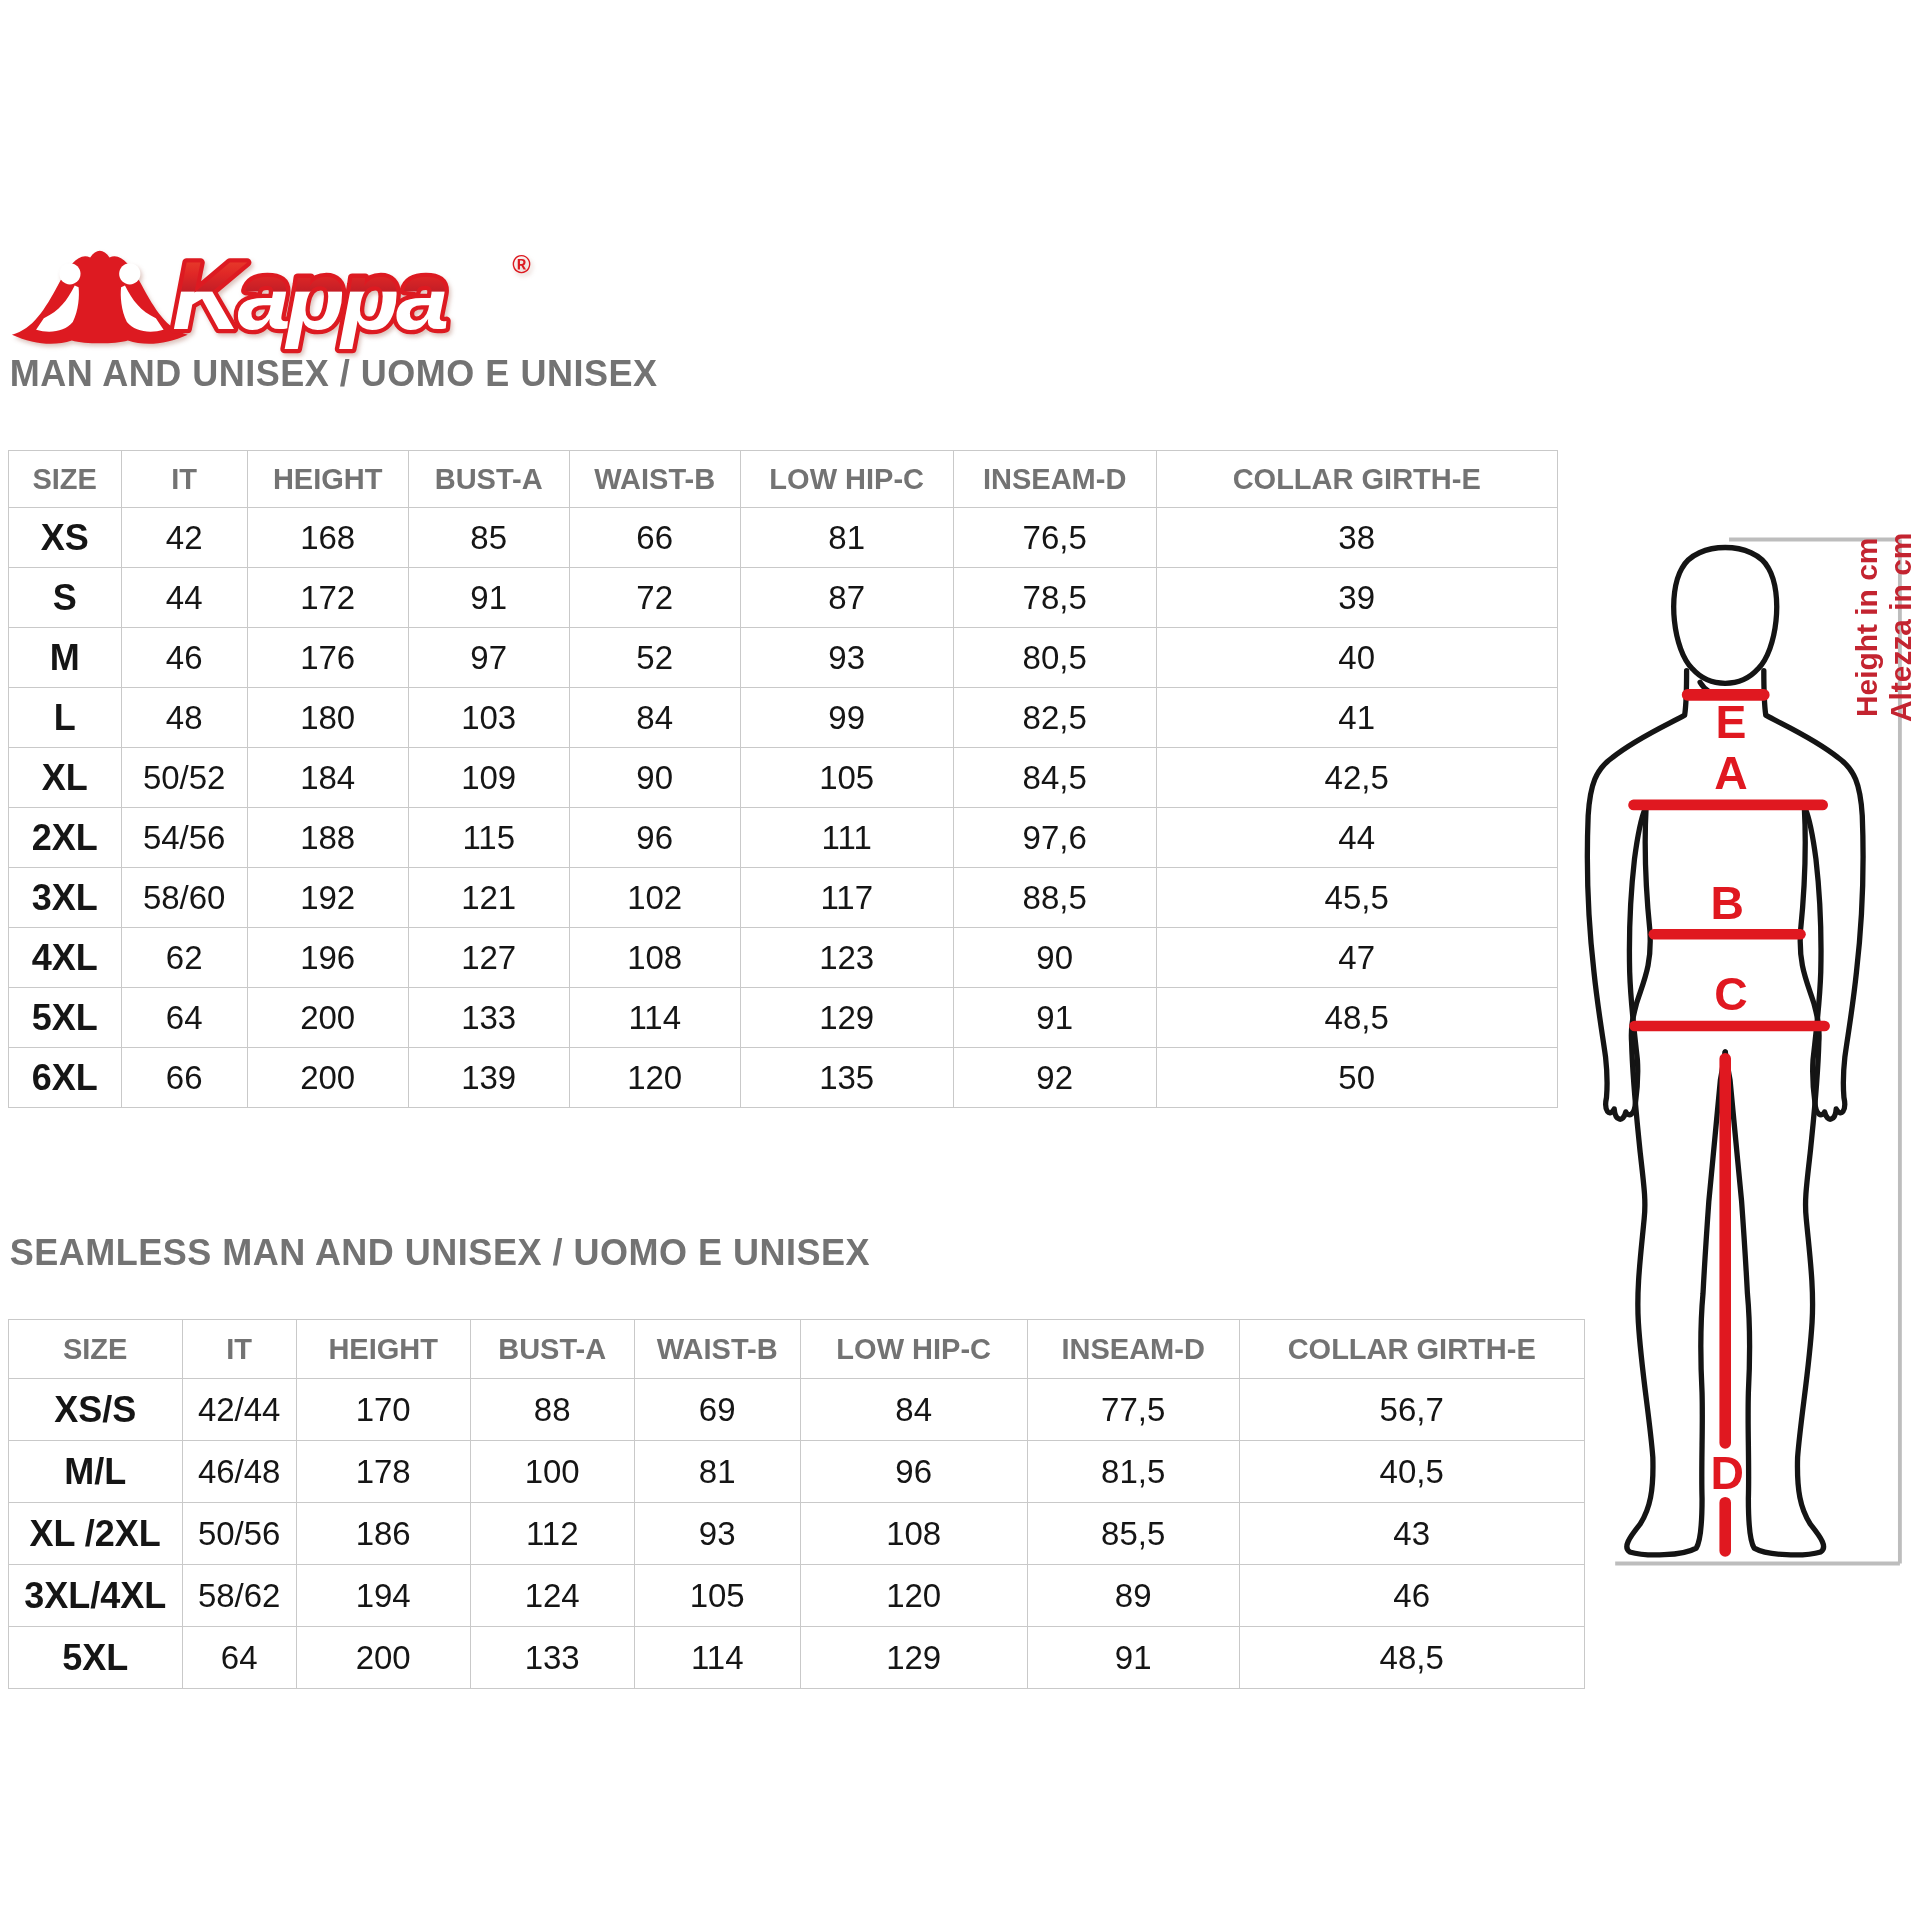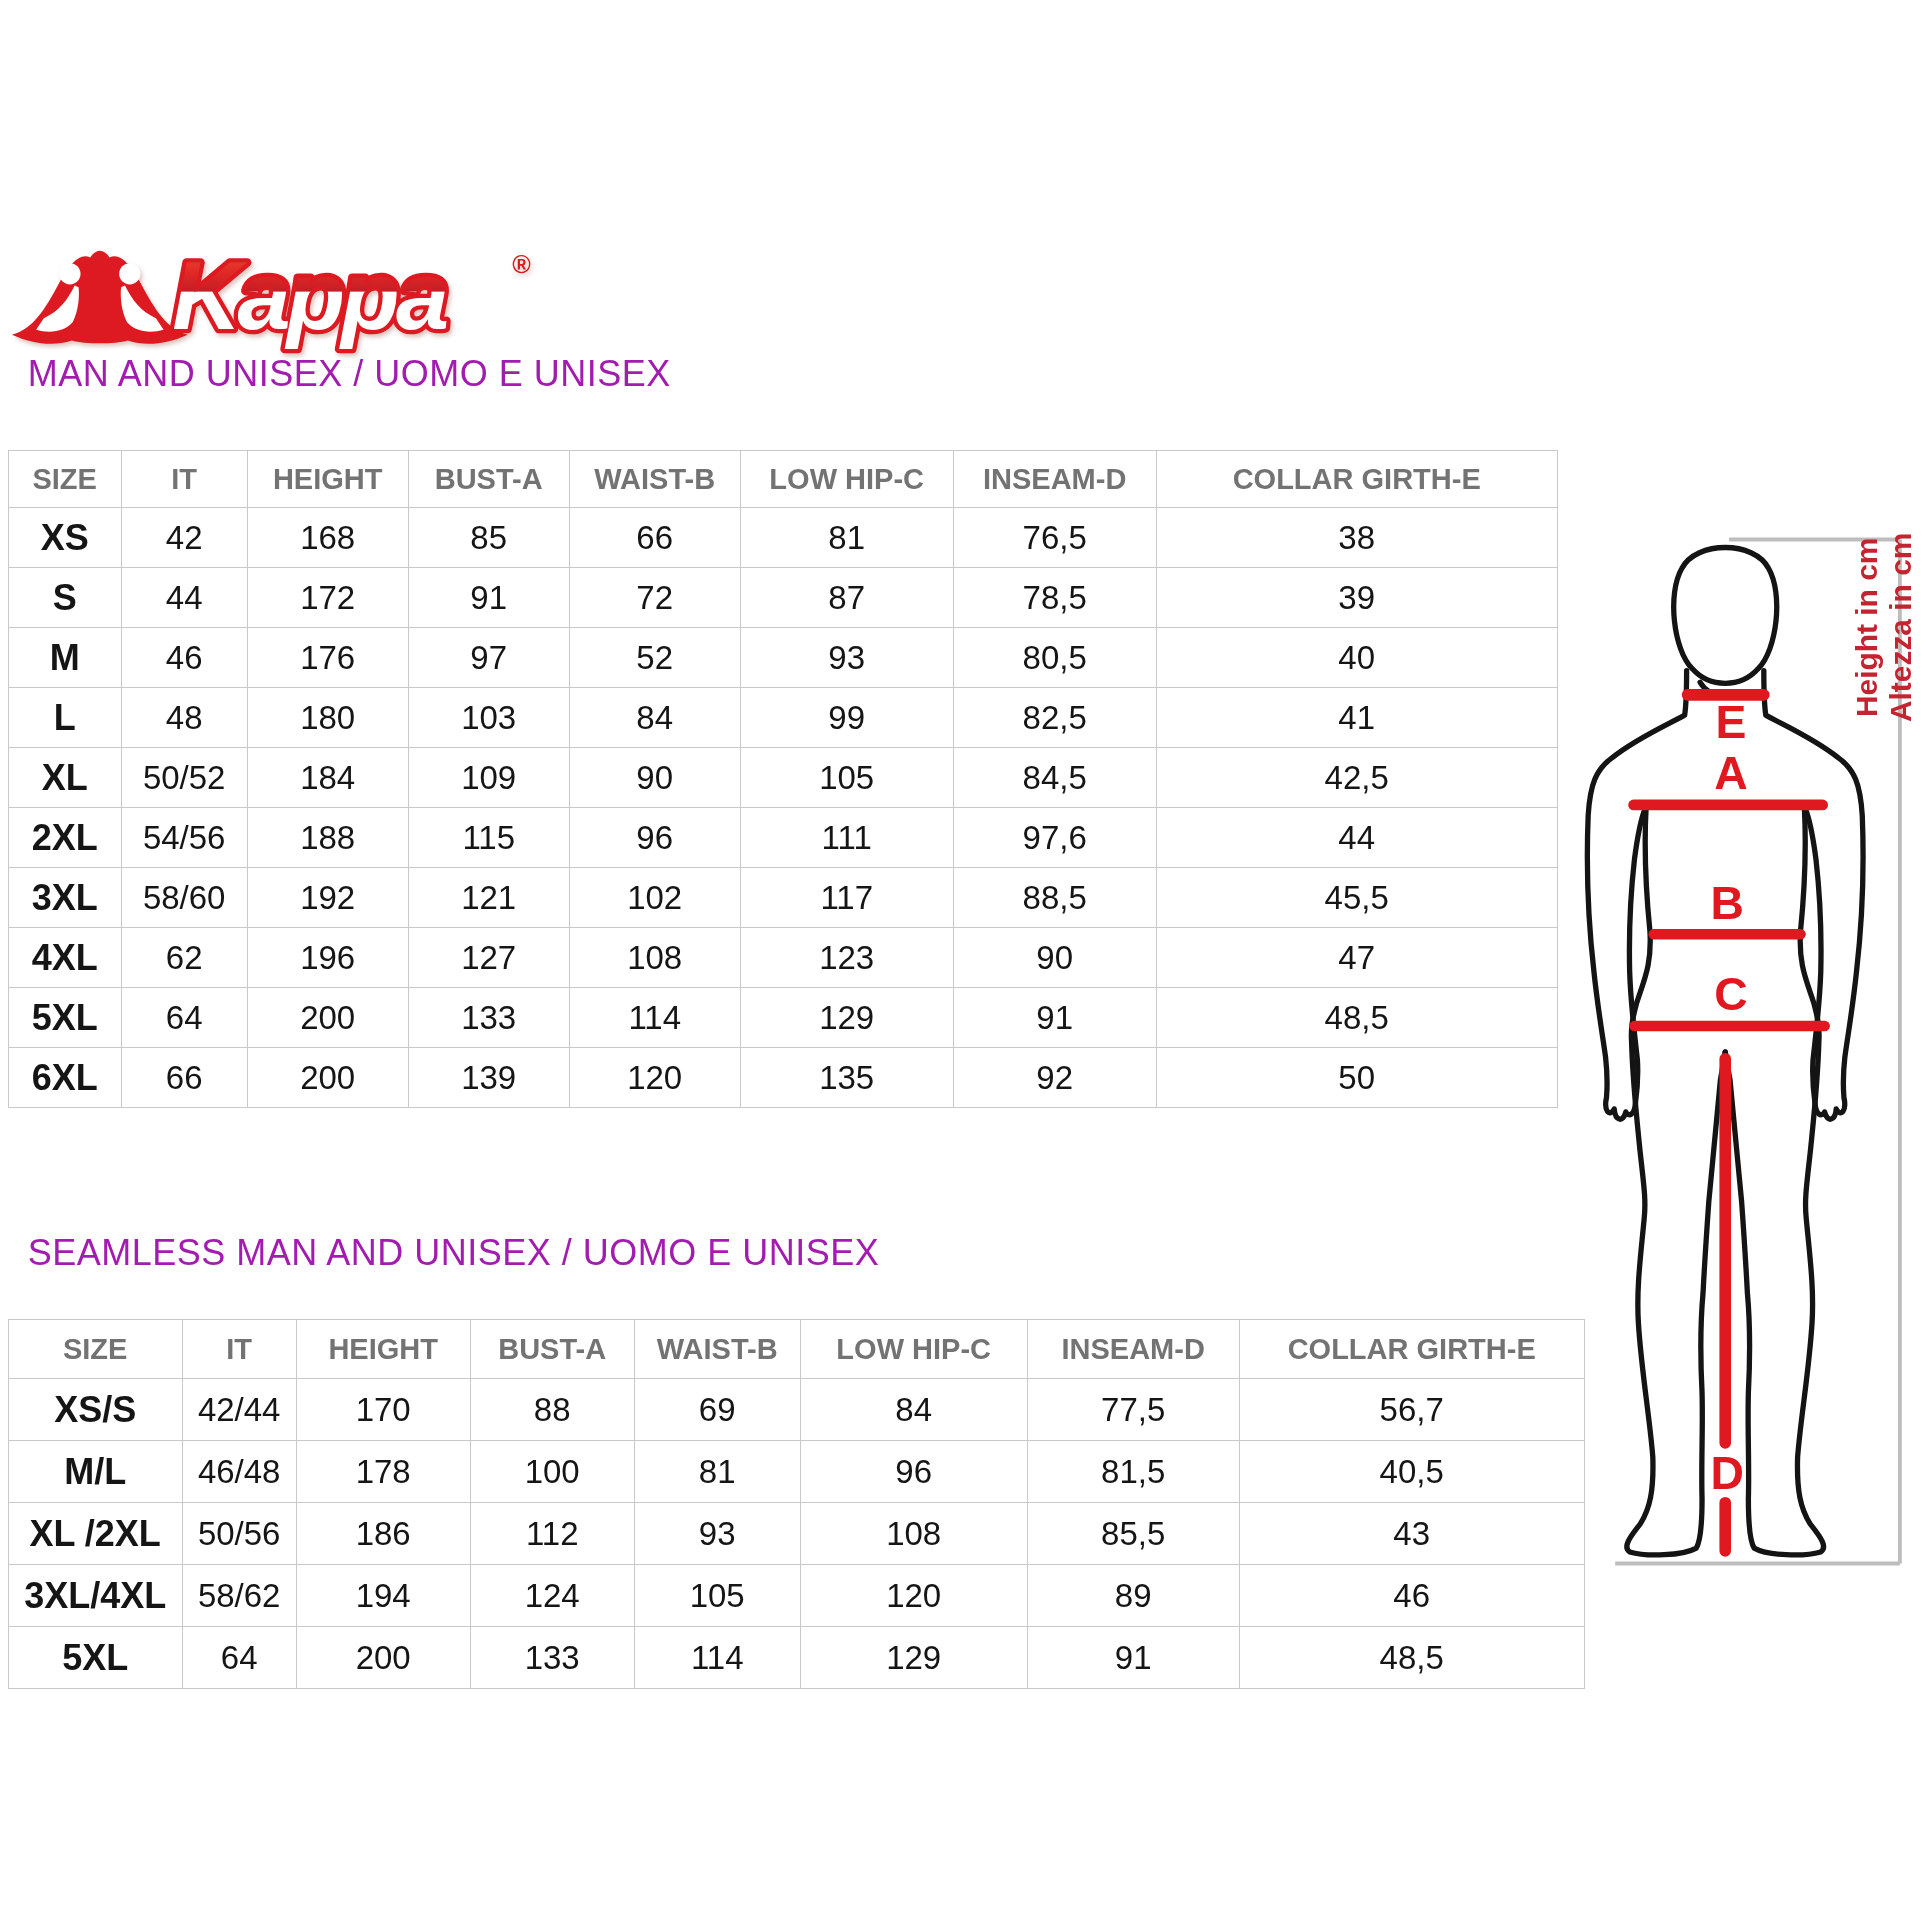--- a/index.html
+++ b/index.html
@@ -5,22 +5,22 @@
   html,body{margin:0;padding:0;background:#fff;}
   #canvas{
     position:relative;width:1931px;height:1931px;background:#ffffff;
     font-family:"Liberation Sans","DejaVu Sans",sans-serif;color:#1a1a1a;overflow:hidden;
   }
   
   .logo{position:absolute;left:9.7px;top:220px;width:541px;height:114px;margin-top:20px;}
   .logo svg{filter:drop-shadow(2.9px 3.9px 1.9px rgba(140,60,40,.30));}
   
   .section-heading{
-    position:absolute;left:9.7px;font-size:36px;font-weight:normal;color:#a21caf;
-    letter-spacing:0.5px;white-space:nowrap;margin-left:18px;
+    position:absolute;left:9.7px;font-size:36px;font-weight:bold;color:#737373;
+    letter-spacing:0.5px;white-space:nowrap;
   }
   #heading-1{top:353px;}
   #heading-2{top:1232px;}
   
   table.size-table{
     position:absolute;border-collapse:collapse;table-layout:fixed;background:#fff;
   }
   table.size-table th,table.size-table td{
     border:1.9px solid #c9c9c9;text-align:center;vertical-align:middle;
     padding:0;background:#fff;overflow:hidden;white-space:nowrap;

